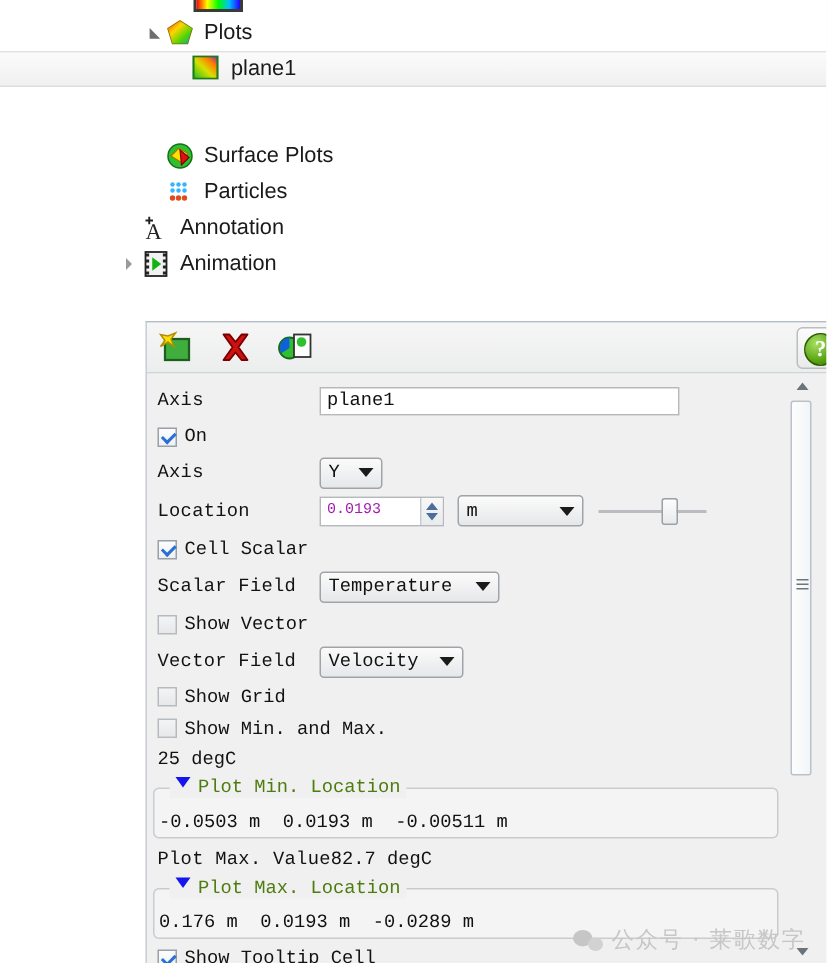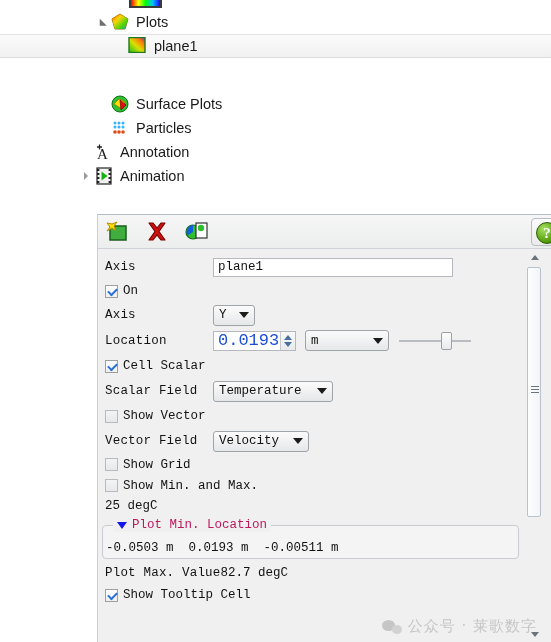--- a/index.html
+++ b/index.html
@@ -200,23 +200,23 @@
     display: inline-flex;
     height: 20px;
     border: 1px solid #b5b9bd;
     background: #fff;
     align-items: stretch;
   }
   .spin .sv {
     width: 66px;
     padding: 0 4px;
     font-family: "Liberation Mono", monospace;
-    font-size: 17px;
+    font-size: 10px;
     line-height: 18px;
-    color: #1d4ed8;
+    color: #a21caf;
   }
   .spin .sbtns {
     width: 15px;
     border-left: 1px solid #c5c9cd;
     background: linear-gradient(to bottom,#f8f8f8,#e8eaec);
     position: relative;
   }
   .spin .sbtns::before, .spin .sbtns::after {
     content: ""; position: absolute; left: 3px;
     width: 0; height: 0;
@@ -248,24 +248,24 @@
     border: 1px solid #c8ccd0;
     border-radius: 4px;
     background: #f4f4f4;
     height: 34px;
   }
   .group > .gtitle {
     position: absolute;
     left: 10px; top: -8px;
     background: #f0f0f0;
     padding: 0 4px;
-    color: #be185d;
+    color: #4d7c0f;
     font-family: "Liberation Mono", monospace;
     font-size: 12.5px;
-    display: flex; align-items: center;
+    display: flex; 
     cursor: pointer;
   }
   .gtitle .tri {
     width: 0; height: 0; margin-right: 5px;
     border-left: 5px solid transparent;
     border-right: 5px solid transparent;
     border-top: 7px solid #1515ee;
   }
   .group > .gbody {
     position: absolute;
@@ -574,20 +574,27 @@
             <span>Plot Min. Location</span>
           </span>
           <span class="gbody">-0.0503 m  0.0193 m  -0.00511 m</span>
         </div>
 
         <div class="row valrow" style="height:19px;">
           <span class="lbl">Plot Max. Value</span>
           <span>82.7 degC</span>
         </div>
 
+        <div class="group" style="margin-top:10px;">
+          <span class="gtitle">
+            <span class="tri"></span>
+            <span>Plot Max. Location</span>
+          </span>
+          <span class="gbody">0.176 m  0.0193 m  -0.0289 m</span>
+        </div>
 
         <div class="row" style="height:18px; margin-top:4px;">
           <span class="cbx on"></span>
           <span>Show Tooltip Cell</span>
         </div>
 
       </div>
 
       <div id="vscroll">
         <span class="arrow up"></span>

